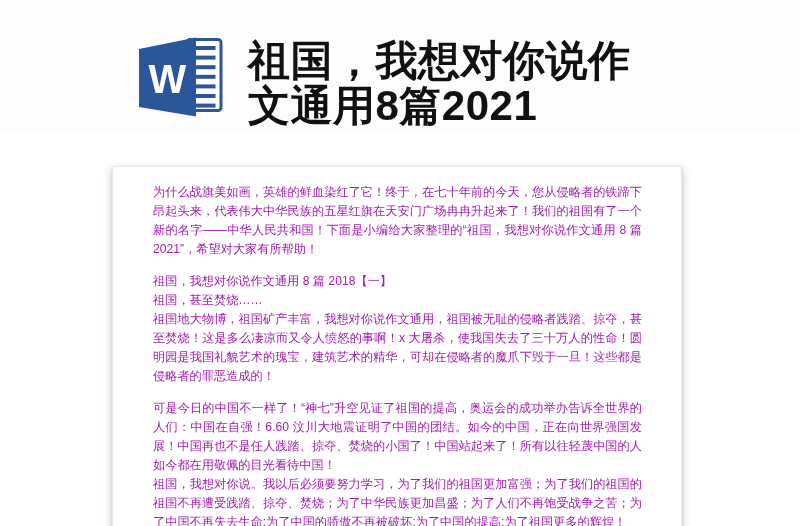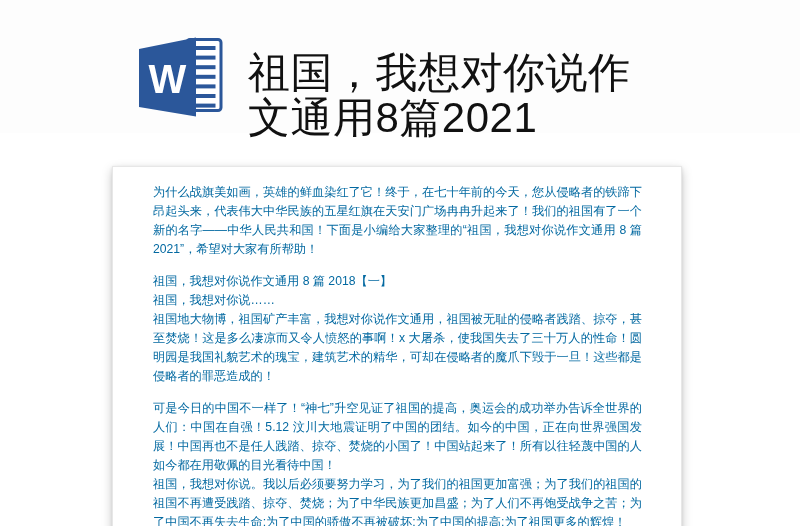--- a/index.html
+++ b/index.html
@@ -26,46 +26,46 @@
   }
   .word-icon {
     width: 90px;
     height: 82px;
     flex: none;
     margin-right: 24px;
     display: block;
   }
   .word-icon svg { display: block; width: 90px; height: 82px; }
   .doc-title {
-    margin: 14px 0 0 0;
+    margin: 2px 0 0 0;
     width: 404px;
     font-size: 42px;
     line-height: 45px;
-    font-weight: 400;
+    font-weight: 700;
     letter-spacing: 0.5px;
     color: #111111;
     word-break: break-all;
   }
   .page {
     position: absolute;
     left: 112px;
     top: 166px;
     width: 570px;
     height: 520px; 
     box-sizing: border-box;
     background: #ffffff;
     border: 1px solid #e7e7e7;
     box-shadow: 0 4px 10px rgba(0,0,0,0.22), 0 1px 3px rgba(0,0,0,0.10);
     padding: 16px 39px 0 40px;
   }
   .para {
     margin: 0;
     font-size: 12.2px;
     line-height: 19px;
-    color: #0369a1;
+    color: #a21caf;
     text-align: justify;
     word-break: break-all;
   }
   .para.gap { margin-top: 13px; }
 </style>
 </head>
 <body>
 
 <div class="header-band"></div>
 
@@ -88,18 +88,18 @@
       <polygon points="5,13 62,1.5 62,80.5 5,71" fill="#2b579a"></polygon>
       <text x="33.5" y="57" text-anchor="middle" font-size="40" font-weight="bold" fill="#ffffff" font-family="&quot;Liberation Sans&quot;, sans-serif">W</text>
     </svg>
   </span>
   <h1 class="doc-title">祖国，我想对你说作文通用8篇2021</h1>
 </header>
 
 <main class="page">
   <p class="para">为什么战旗美如画，英雄的鲜血染红了它！终于，在七十年前的今天，您从侵略者的铁蹄下昂起头来，代表伟大中华民族的五星红旗在天安门广场冉冉升起来了！我们的祖国有了一个新的名字——中华人民共和国！下面是小编给大家整理的“祖国，我想对你说作文通用 8 篇 2021”，希望对大家有所帮助！</p>
   <p class="para gap">祖国，我想对你说作文通用 8 篇 2018【一】</p>
-  <p class="para">祖国，我想对你说……</p>
+  <p class="para">祖国，甚至焚烧……</p>
   <p class="para">祖国地大物博，祖国矿产丰富，我想对你说作文通用，祖国被无耻的侵略者践踏、掠夺，甚至焚烧！这是多么凄凉而又令人愤怒的事啊！x 大屠杀，使我国失去了三十万人的性命！圆明园是我国礼貌艺术的瑰宝，建筑艺术的精华，可却在侵略者的魔爪下毁于一旦！这些都是侵略者的罪恶造成的！</p>
-  <p class="para gap">可是今日的中国不一样了！“神七”升空见证了祖国的提高，奥运会的成功举办告诉全世界的人们：中国在自强！5.12 汶川大地震证明了中国的团结。如今的中国，正在向世界强国发展！中国再也不是任人践踏、掠夺、焚烧的小国了！中国站起来了！所有以往轻蔑中国的人如今都在用敬佩的目光看待中国！</p>
+  <p class="para gap">可是今日的中国不一样了！“神七”升空见证了祖国的提高，奥运会的成功举办告诉全世界的人们：中国在自强！6.60 汶川大地震证明了中国的团结。如今的中国，正在向世界强国发展！中国再也不是任人践踏、掠夺、焚烧的小国了！中国站起来了！所有以往轻蔑中国的人如今都在用敬佩的目光看待中国！</p>
   <p class="para">祖国，我想对你说。我以后必须要努力学习，为了我们的祖国更加富强；为了我们的祖国的祖国不再遭受践踏、掠夺、焚烧；为了中华民族更加昌盛；为了人们不再饱受战争之苦；为了中国不再失去生命;为了中国的骄傲不再被破坏;为了中国的提高;为了祖国更多的辉煌！</p>
 
 </main>
 
 </body></html>

